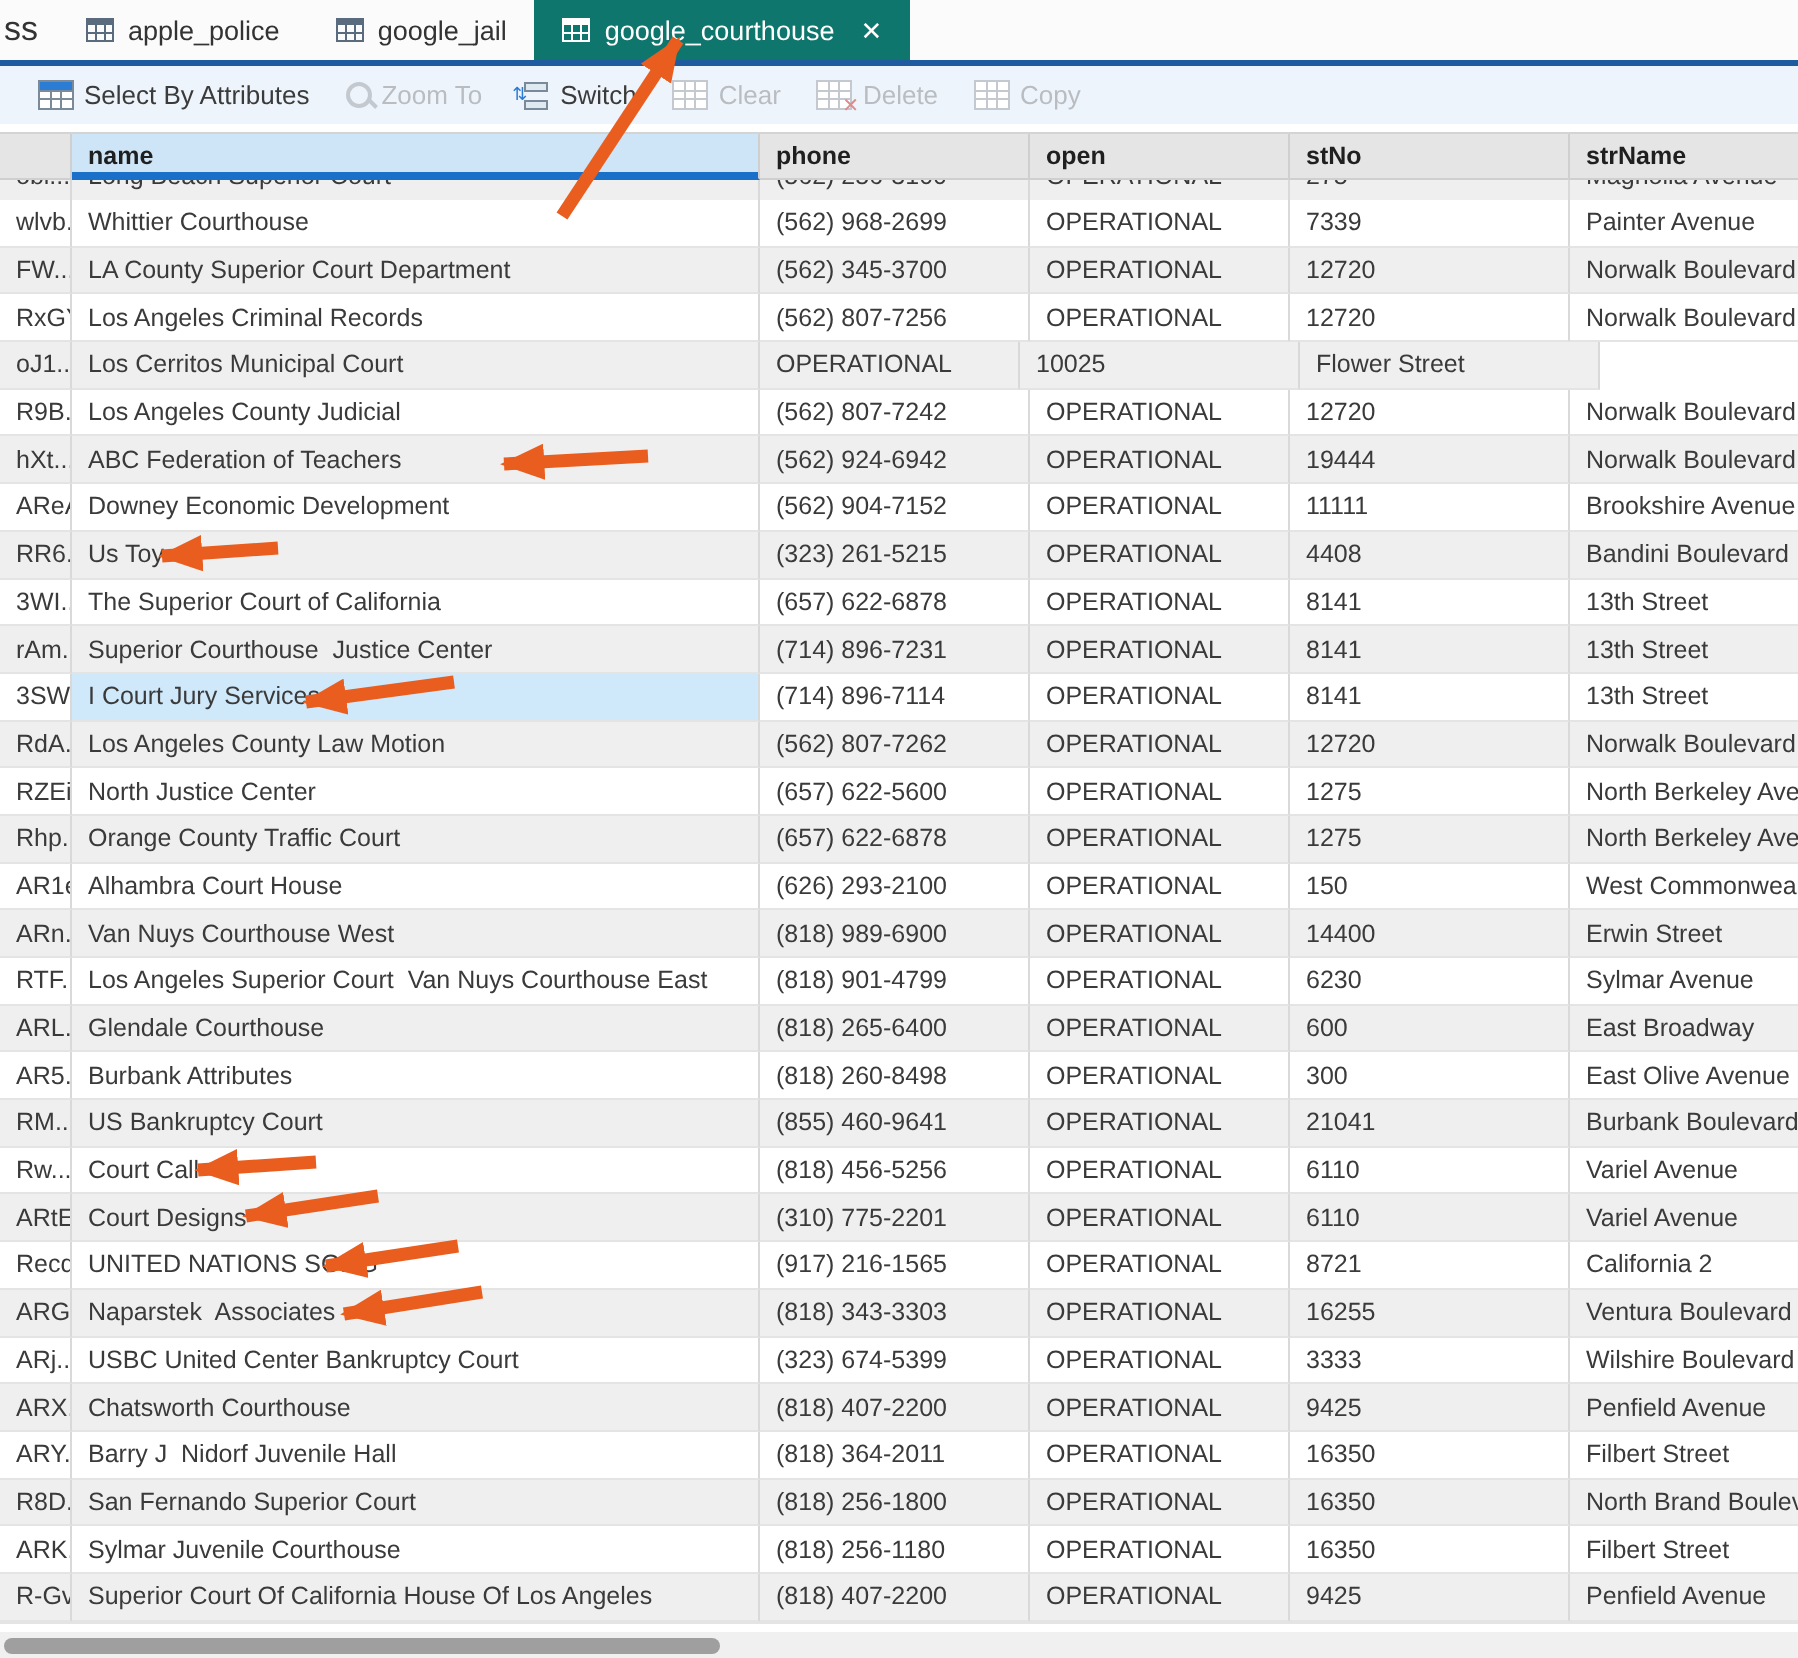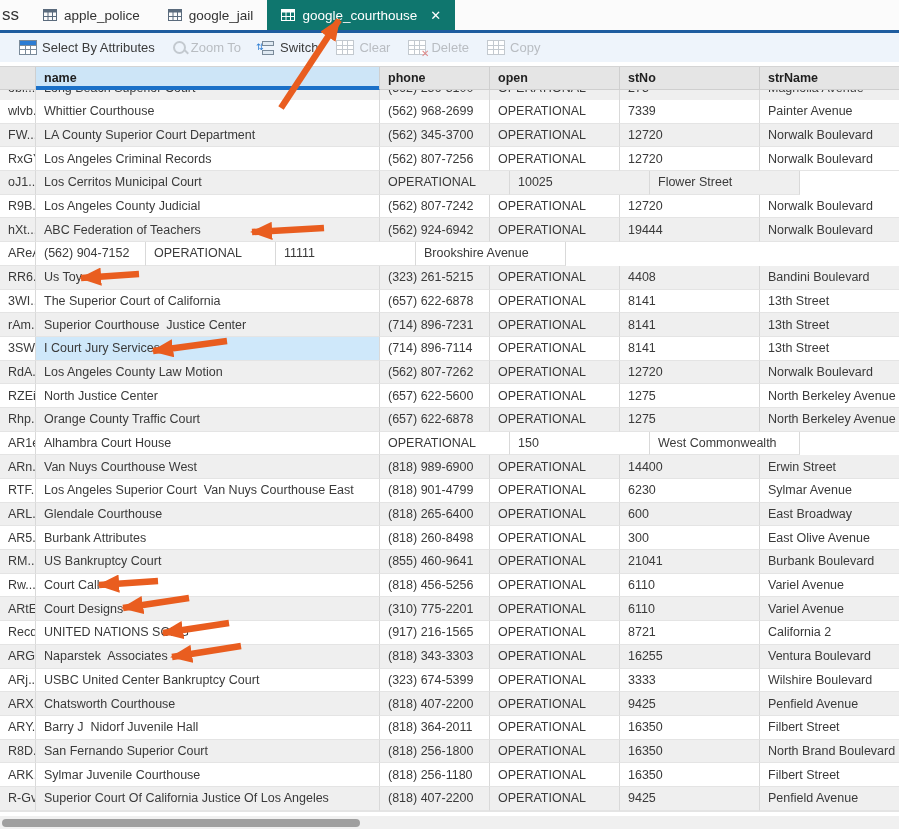--- a/index.html
+++ b/index.html
@@ -48,21 +48,21 @@
   .switch-icon .bar.b2{bottom:0;}
   .switch-icon .arr{position:absolute;font-size:9px;color:#2b7cd3;line-height:1;left:-3px;top:2px;}
   
   .spacer4{height:4px;background:#ffffff;}
   .thead{display:flex;height:24px;background:#e5e5e5;border-top:1px solid #d4d4d4;box-sizing:border-box;}
   .th{display:flex;align-items:center;padding-left:8px;font-size:12.5px;font-weight:600;color:#1f1f1f;
       border-right:1px solid #cfcfcf;border-bottom:1px solid #cfcfcf;box-sizing:border-box;white-space:pre;overflow:hidden;}
   .th.sel{background:#CDE5F7;box-shadow:inset 0 -3px 0 #1A70C8;border-bottom-color:#1A70C8;}
   .col-id{width:36px;flex:none;}
   .col-name{width:344px;flex:none;}
-  .col-phone{width:110px;flex:none;}
+  .col-phone{width:135px;flex:none;}
   .col-open{width:130px;flex:none;}
   .col-stno{width:140px;flex:none;}
   .col-str{width:150px;flex:none;}
   .tbody{width:899px;overflow:hidden;}
   .row{display:flex;height:23.7px;background:#ffffff;box-sizing:border-box;}
   .row.shade .cell{background:#EFEFEF;}
   .cell{display:flex;align-items:center;padding-left:8px;font-size:12.5px;color:#3a3a3a;
         border-right:1px solid #d9d9d9;border-bottom:1px solid #e4e4e4;box-sizing:border-box;
         white-space:pre;overflow:hidden;background:#ffffff;}
   .cell.namesel{background:#CFE8FA !important;}
@@ -214,20 +214,21 @@
     <div class="row shade">
     <div class="cell col-id">hXt...</div>
     <div class="cell col-name">ABC Federation of Teachers</div>
     <div class="cell col-phone">(562) 924-6942</div>
     <div class="cell col-open">OPERATIONAL</div>
     <div class="cell col-stno">19444</div>
     <div class="cell col-str">Norwalk Boulevard</div>
   </div>
     <div class="row">
     <div class="cell col-id">AReA...</div>
+    <div class="cell col-name">Downey Economic Development</div>
     <div class="cell col-phone">(562) 904-7152</div>
     <div class="cell col-open">OPERATIONAL</div>
     <div class="cell col-stno">11111</div>
     <div class="cell col-str">Brookshire Avenue</div>
   </div>
     <div class="row shade">
     <div class="cell col-id">RR6...</div>
     <div class="cell col-name">Us Toy</div>
     <div class="cell col-phone">(323) 261-5215</div>
     <div class="cell col-open">OPERATIONAL</div>
@@ -278,20 +279,21 @@
     <div class="cell col-id">Rhp...</div>
     <div class="cell col-name">Orange County Traffic Court</div>
     <div class="cell col-phone">(657) 622-6878</div>
     <div class="cell col-open">OPERATIONAL</div>
     <div class="cell col-stno">1275</div>
     <div class="cell col-str">North Berkeley Avenue</div>
   </div>
     <div class="row">
     <div class="cell col-id">AR1e...</div>
     <div class="cell col-name">Alhambra Court House</div>
+    <div class="cell col-phone">(626) 293-2100</div>
     <div class="cell col-open">OPERATIONAL</div>
     <div class="cell col-stno">150</div>
     <div class="cell col-str">West Commonwealth</div>
   </div>
     <div class="row shade">
     <div class="cell col-id">ARn...</div>
     <div class="cell col-name">Van Nuys Courthouse West</div>
     <div class="cell col-phone">(818) 989-6900</div>
     <div class="cell col-open">OPERATIONAL</div>
     <div class="cell col-stno">14400</div>
@@ -396,21 +398,21 @@
     <div class="row">
     <div class="cell col-id">ARK...</div>
     <div class="cell col-name">Sylmar Juvenile Courthouse</div>
     <div class="cell col-phone">(818) 256-1180</div>
     <div class="cell col-open">OPERATIONAL</div>
     <div class="cell col-stno">16350</div>
     <div class="cell col-str">Filbert Street</div>
   </div>
     <div class="row shade">
     <div class="cell col-id">R-Gv...</div>
-    <div class="cell col-name">Superior Court Of California Justice Of Los Angeles</div>
+    <div class="cell col-name">Superior Court Of California House Of Los Angeles</div>
     <div class="cell col-phone">(818) 407-2200</div>
     <div class="cell col-open">OPERATIONAL</div>
     <div class="cell col-stno">9425</div>
     <div class="cell col-str">Penfield Avenue</div>
   </div>
   </div>
 
 <div class="sliver"></div>
 <div class="hscroll">
   <div class="hthumb"></div>

